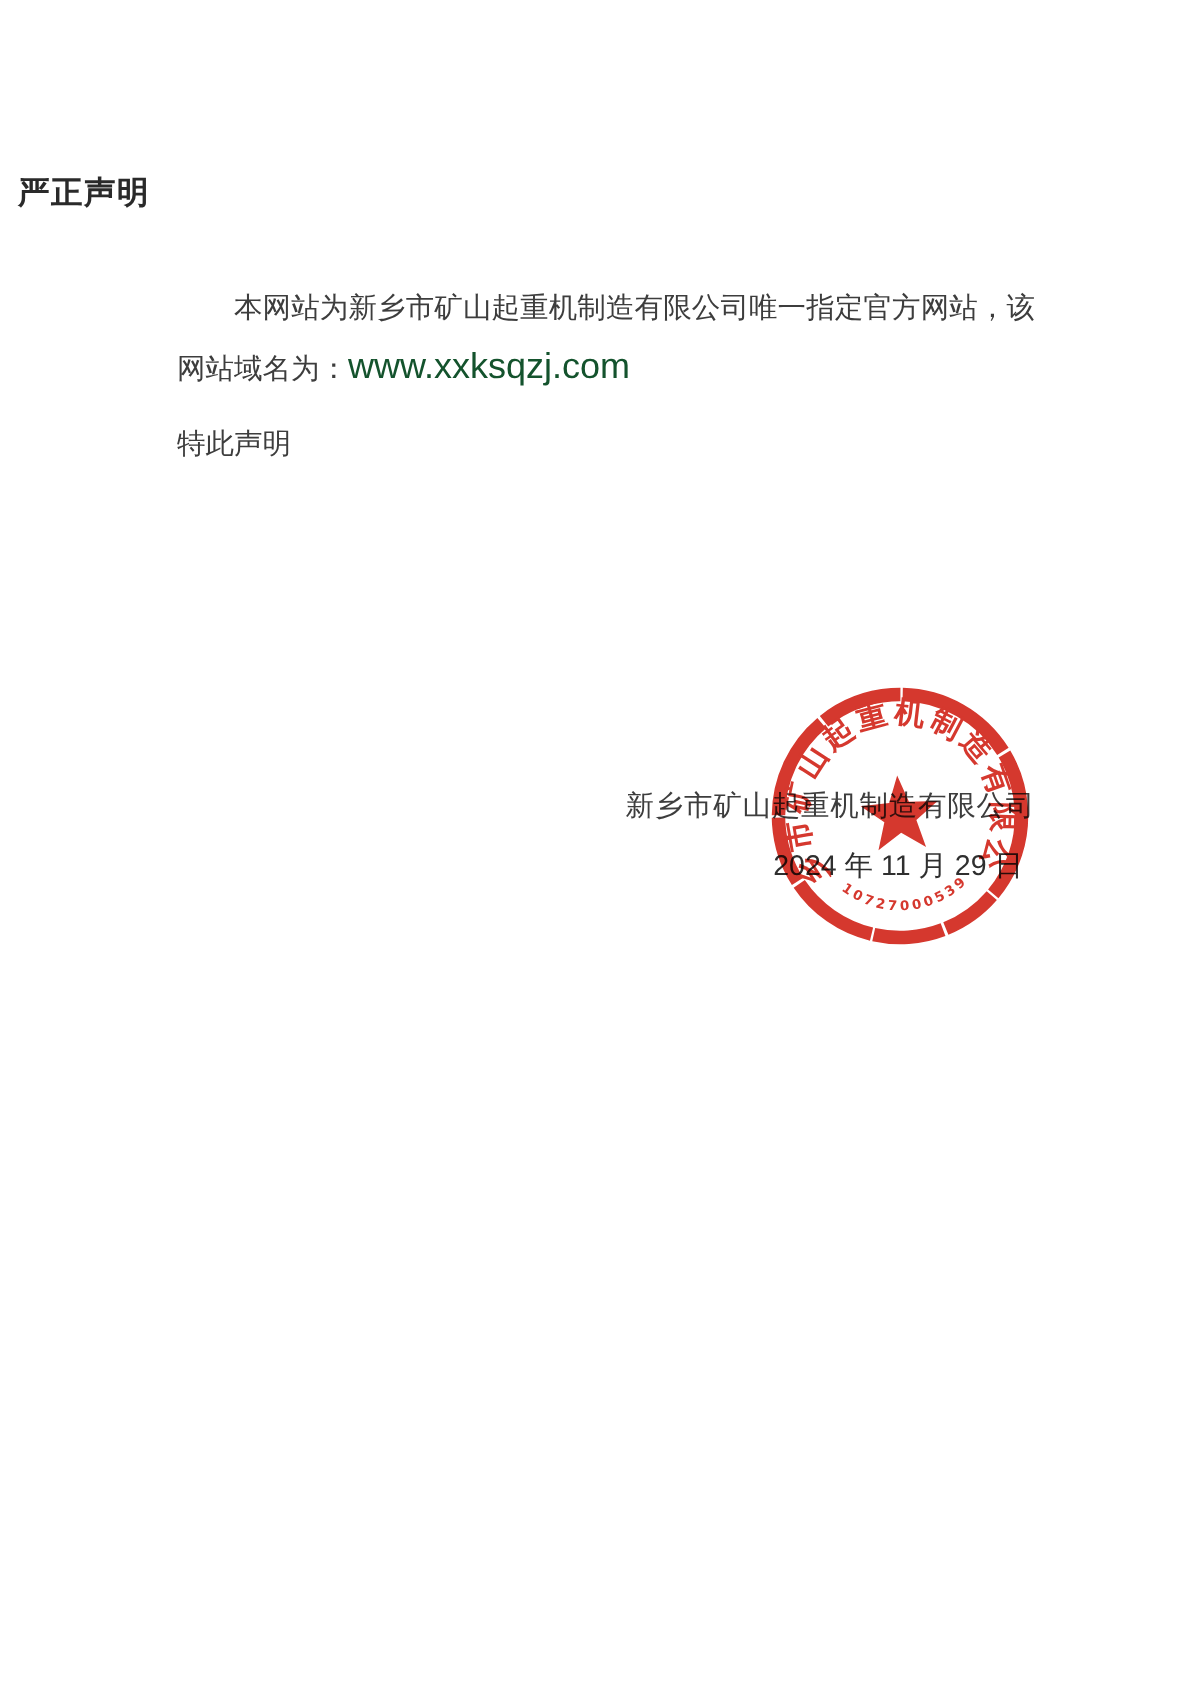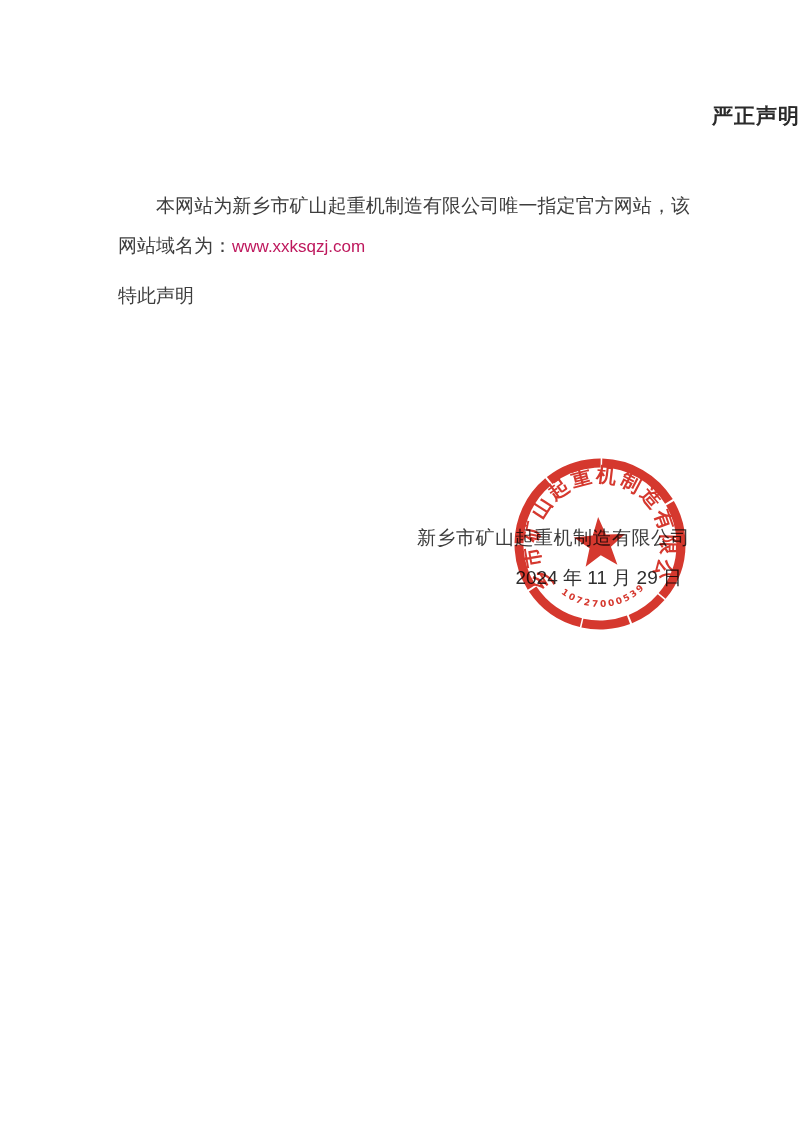--- a/index.html
+++ b/index.html
@@ -7,44 +7,44 @@
     position:relative;
     width:800px;height:1131px;
     background:#ffffff;
     overflow:hidden;
     font-family:"DejaVu Serif","Liberation Serif",serif;
     color:#3d3d3d;
   }
   .doc-title{
     position:absolute;
     top:96px;left:0;right:0;
-    margin:0;
-    text-align:right;
+    margin:12px;
+    text-align:left;
     font-size:21px;
     font-weight:bold;
     letter-spacing:1px;
     color:#2a2a2a;
     line-height:40px;
   }
   .doc-body{
     position:absolute;
     top:185px;left:118px;
     width:572px;
     font-size:19px;
     line-height:40px;
     text-align:justify;
   }
   .doc-body p{margin:0;}
   .para-indent{text-indent:2em;}
   .domain{
     font-family:"Liberation Sans","DejaVu Sans",sans-serif;
-    font-size:17px;
-    color:#be185d;
+    font-size:24px;
+    color:#14532d;
   }
-  .closing{margin-top:10px !important;font-family:Liberation Mono, monospace;}
+  .closing{margin-top:10px !important;}
   .sign-line{
     position:absolute;
     left:118px;width:572px;
     line-height:40px;
     font-size:19px;
     text-align:right;
   }
   .sign-company{top:517px;letter-spacing:0.5px;}
   .sign-date{
     top:558px;

